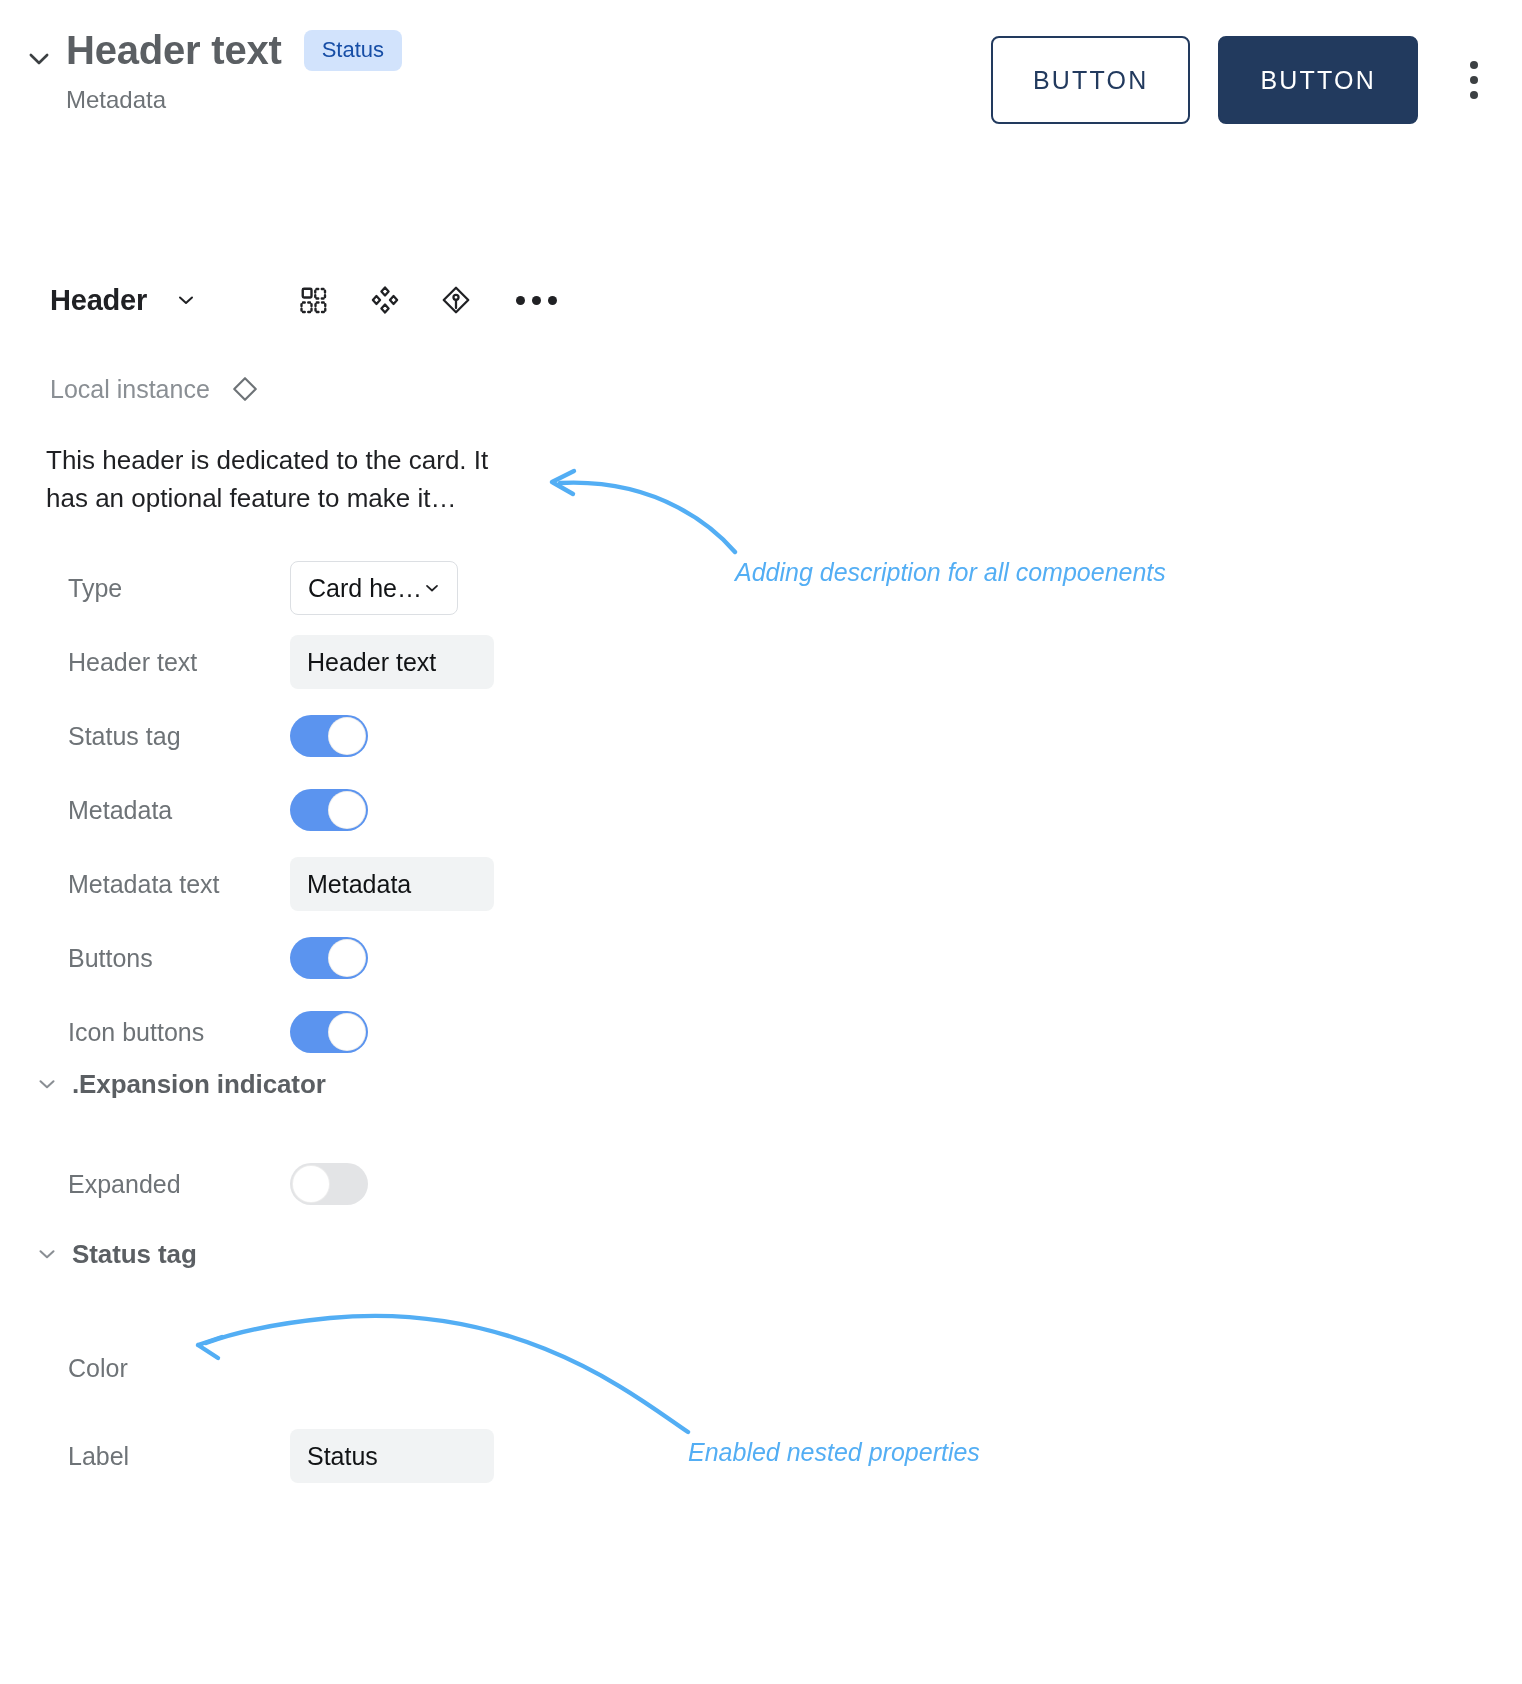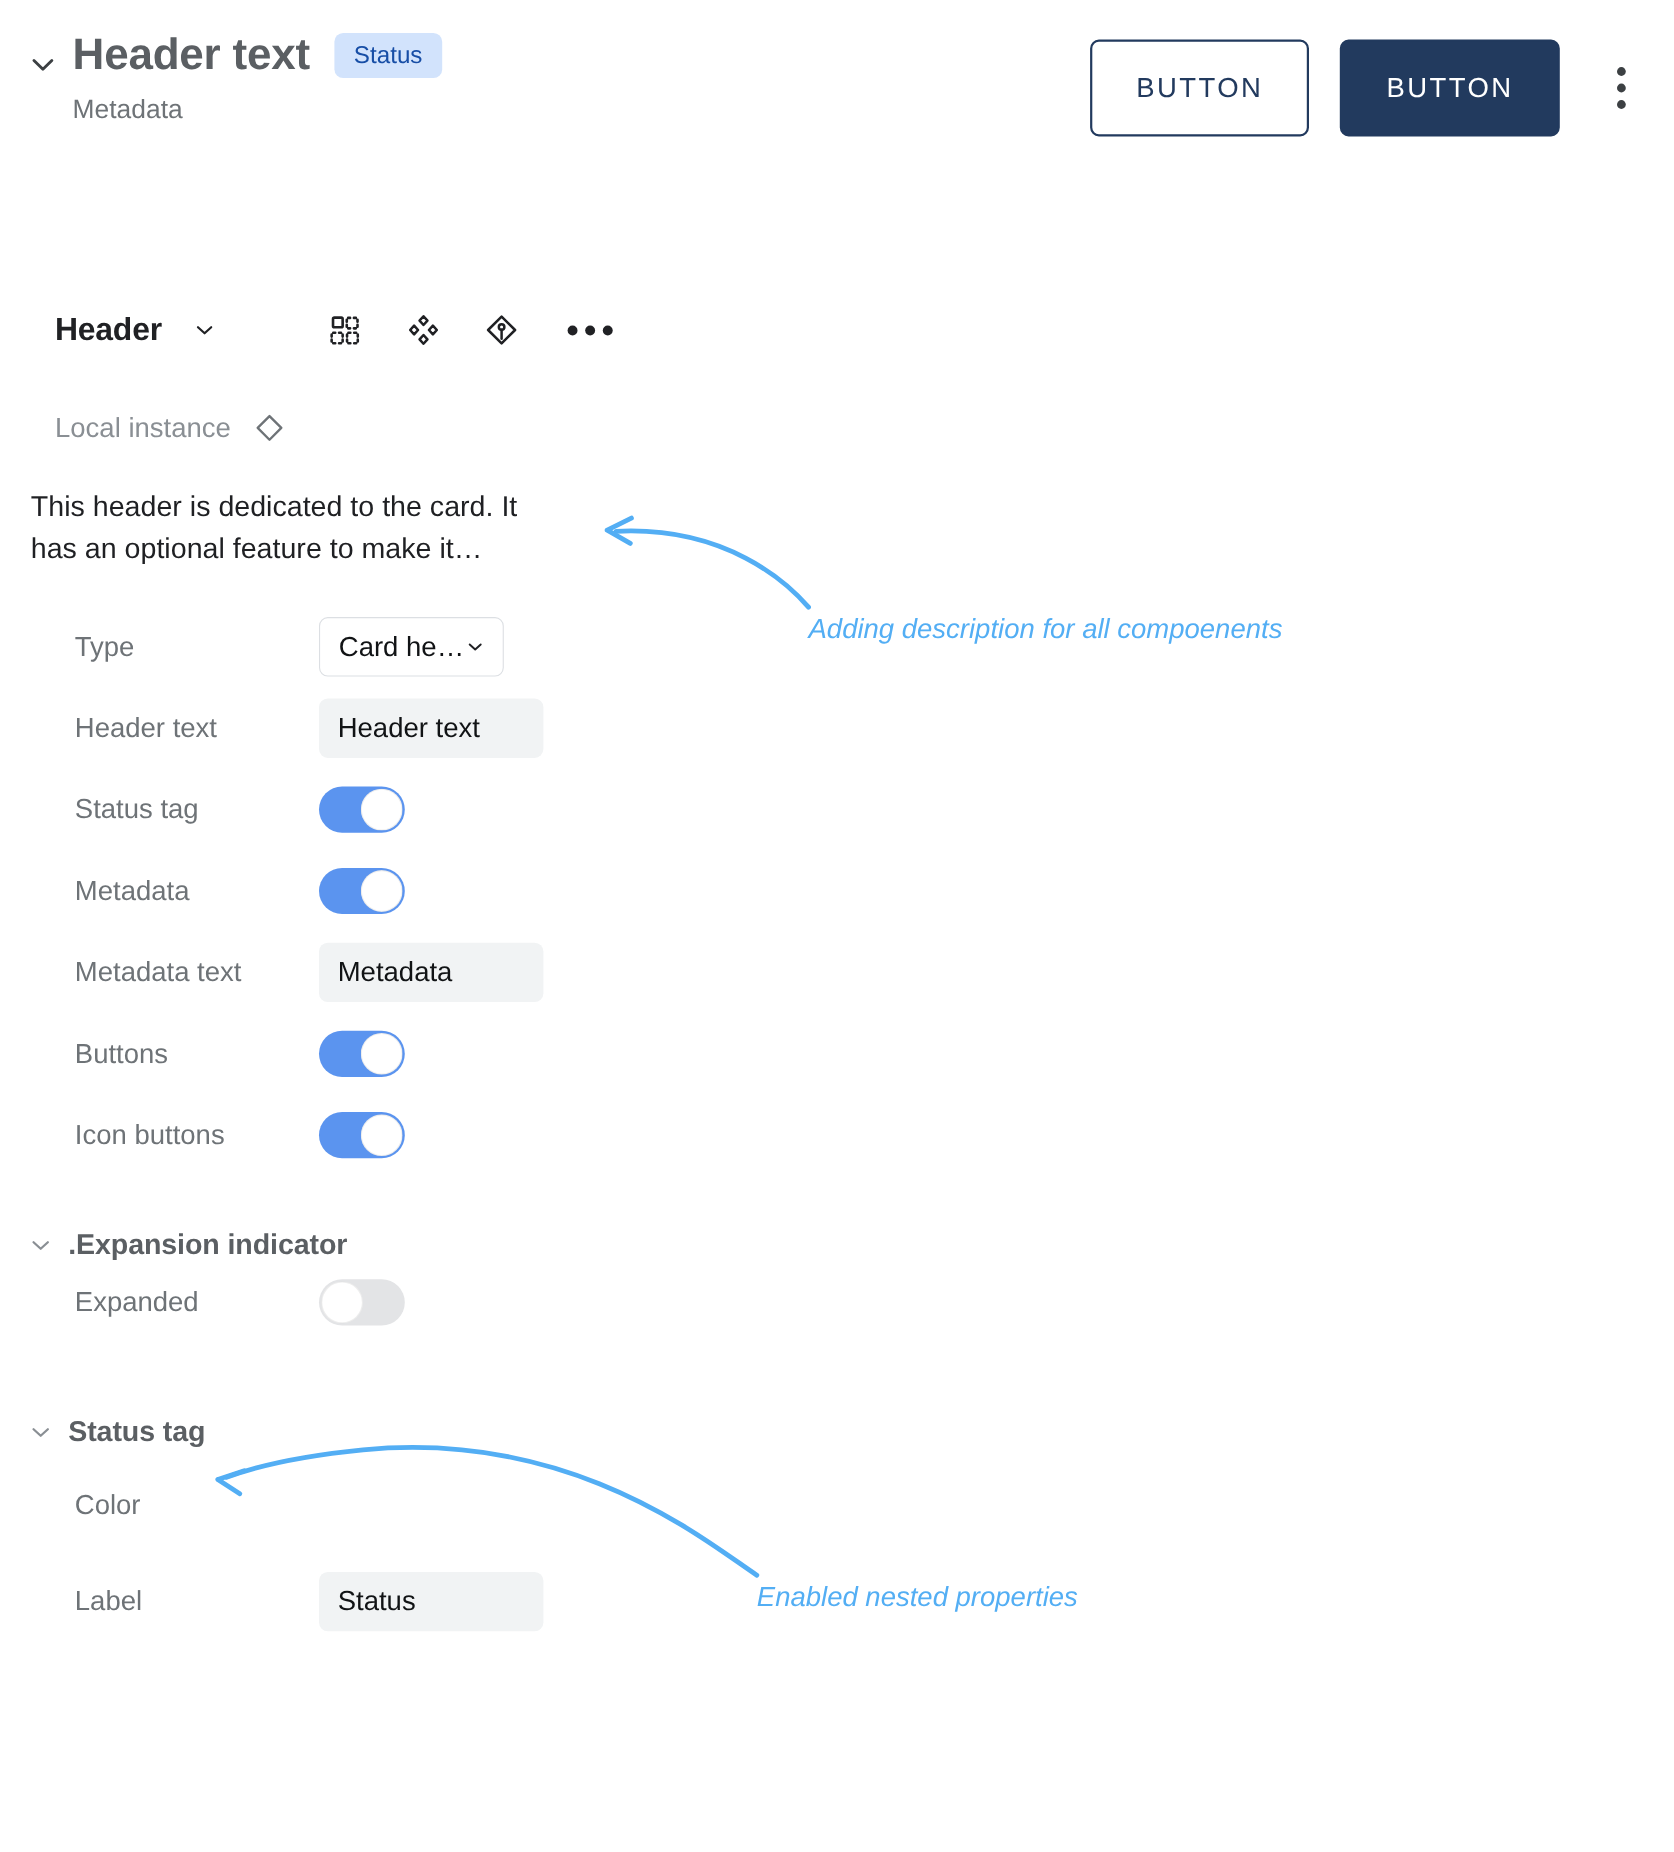--- a/index.html
+++ b/index.html
@@ -162,21 +162,21 @@
     font-size: 25px;
     color: #8a8f94;
   }
   .local-diamond {
     margin-left: 20px;
     width: 30px; height: 30px;
     display: flex; align-items: center; justify-content: center;
   }
 
   .desc {
-    padding-left: 28px;
+    padding-left: 46px;
     margin-top: 38px;
     font-size: 26px;
     color: #1f2023;
     line-height: 1.45;
     width: 500px;
   }
 
   
   .props {
     margin-top: 34px;
@@ -249,23 +249,23 @@
     border-radius: 50%;
     background: #ffffff;
     border: 1.5px solid rgba(0,0,0,0.07);
   }
   .toggle.on  .knob { right: 2px; }
   .toggle.off .knob { left: 2px; }
 
   
   .section-row {
     display: flex;
-    align-items: flex-end;
+    align-items: flex-start;
     height: 78px;
-    padding-left: 22px;
+    padding-left: 32px;
   }
   .section-caret {
     width: 30px; height: 30px;
     display: flex; align-items: center; justify-content: center;
     cursor: pointer;
     flex: none;
   }
   .section-label {
     margin-left: 10px;
     font-size: 26px;

